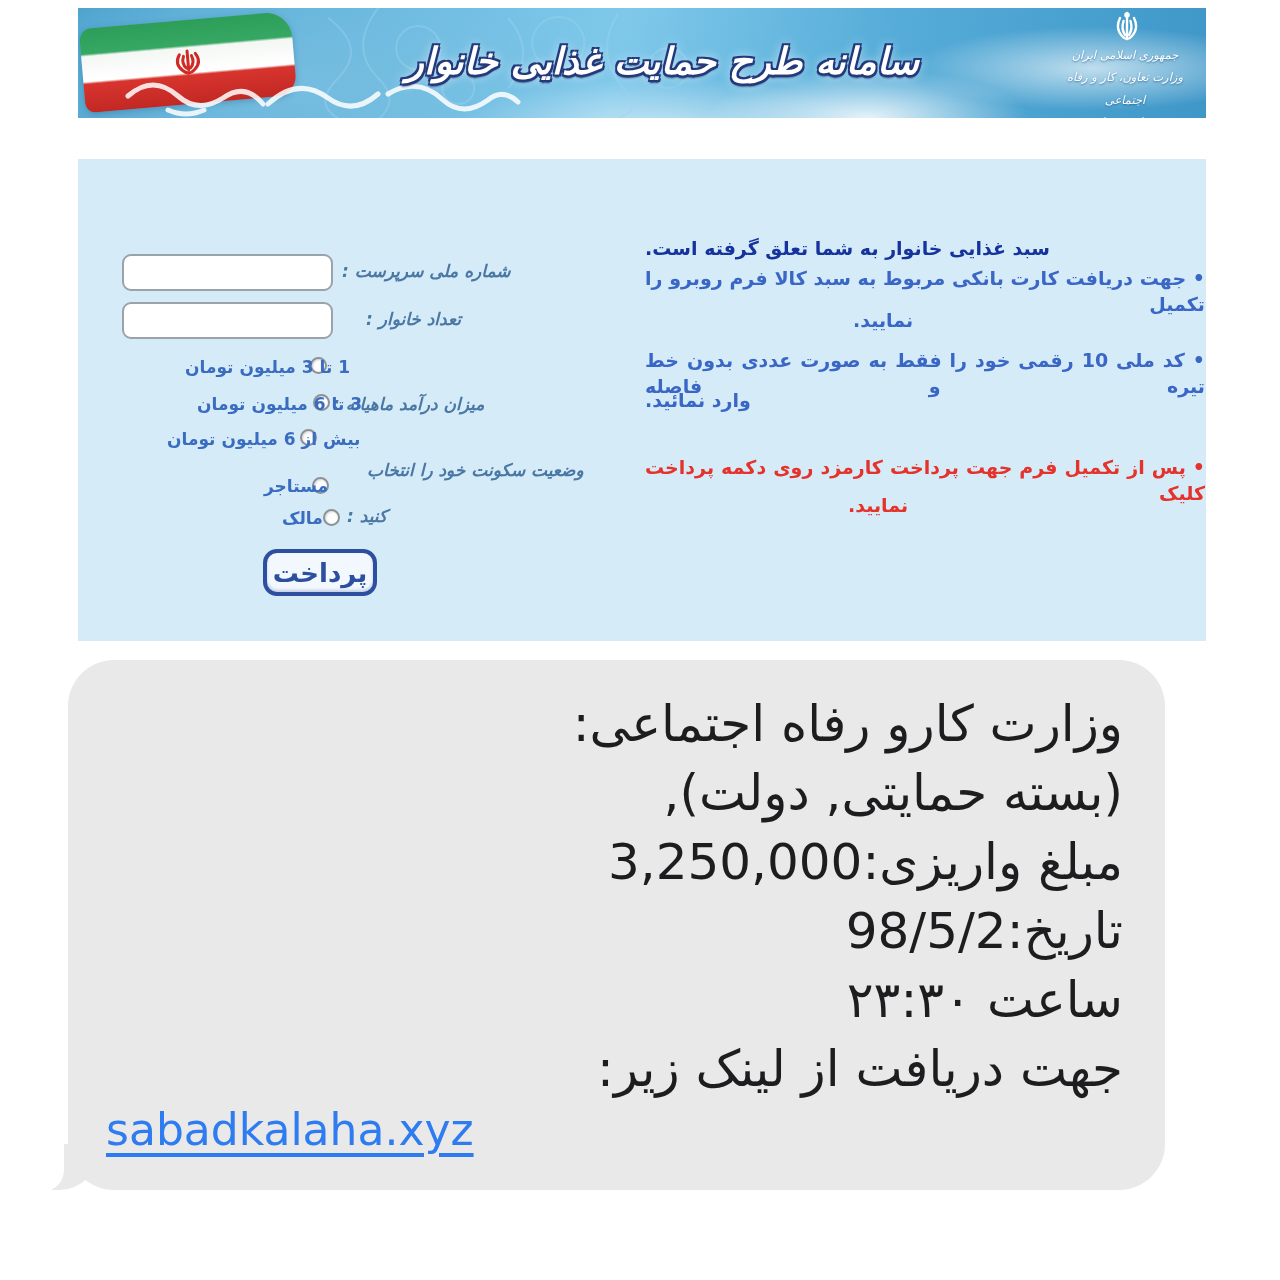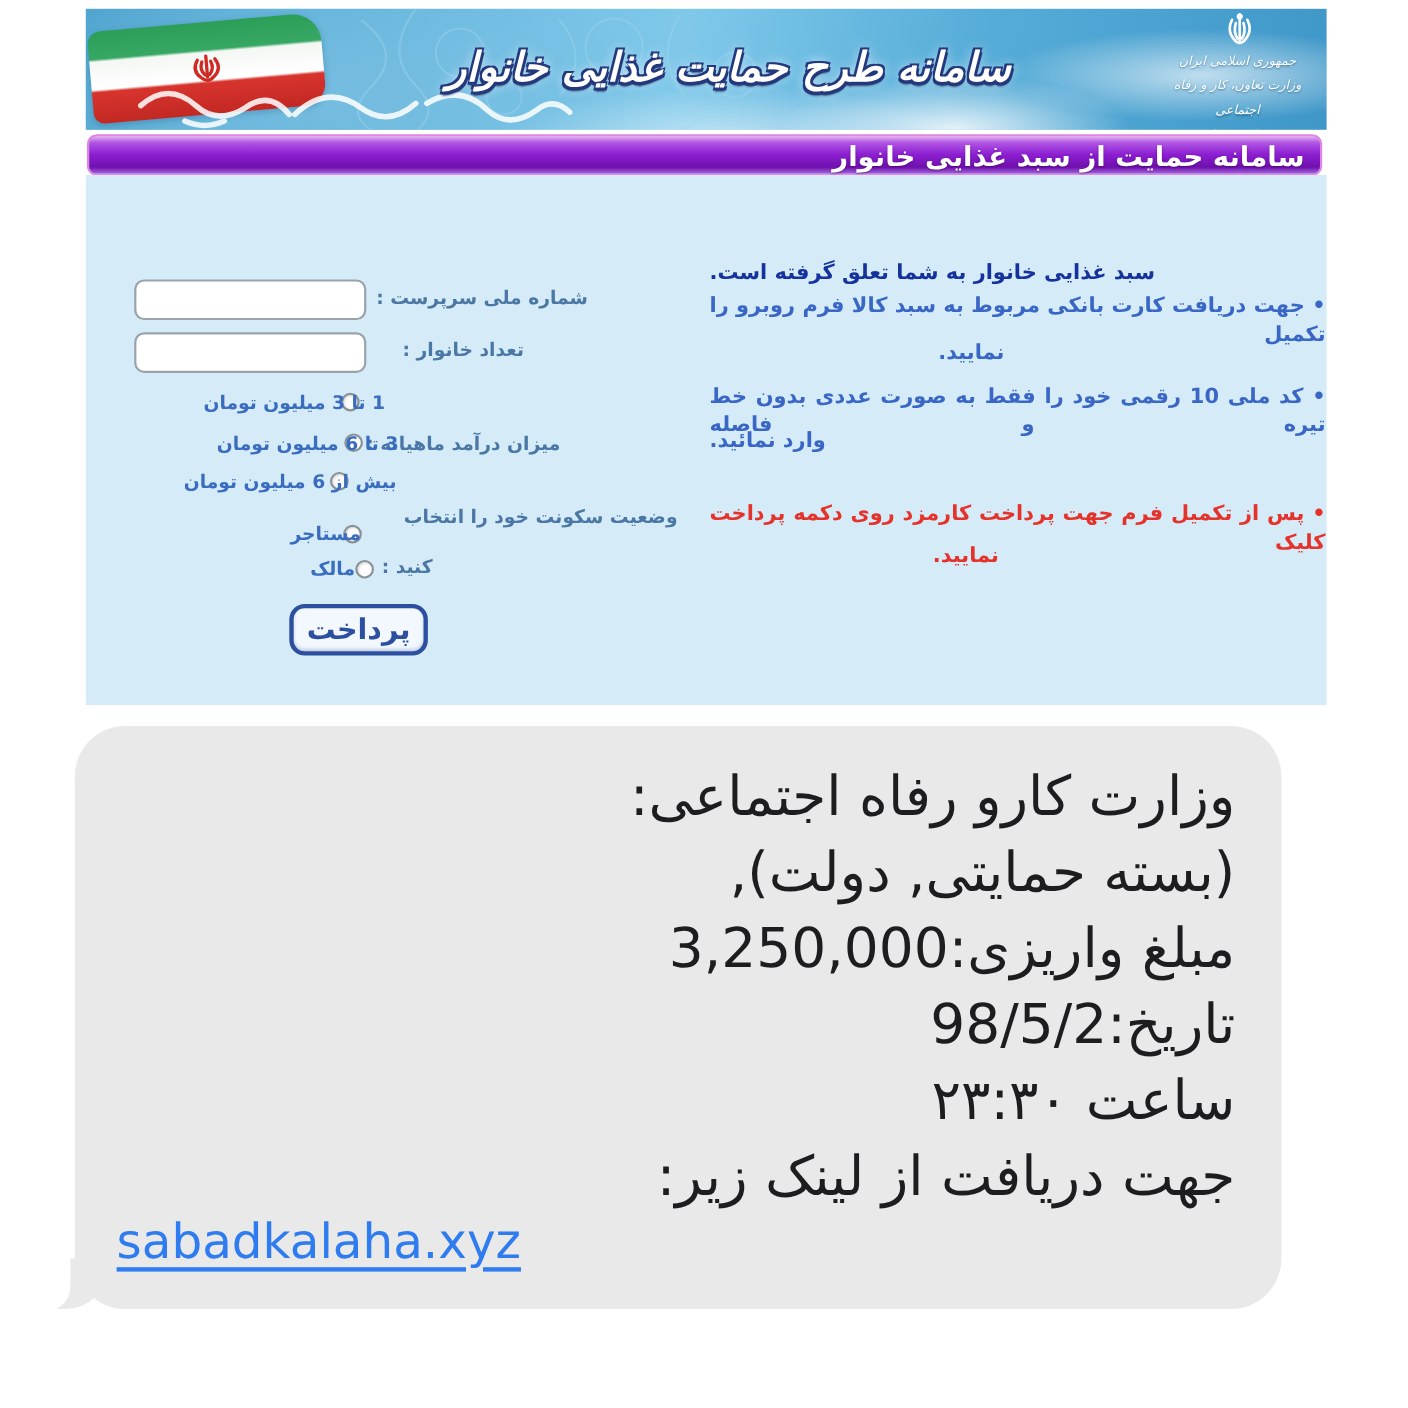--- a/index.html
+++ b/index.html
@@ -36,25 +36,25 @@
     background:linear-gradient(180deg, #e0b4f2 0%, #b257e4 16%, #8d1fd2 48%, #6f10ad 82%, #a468de 100%);
     direction:rtl; text-align:right; }
   .titlebar span { display:inline-block; padding:2px 14px 0 0; color:#ffffff; font-size:25px; font-weight:bold;
     line-height:34px; text-shadow:0 1px 2px rgba(60,0,90,.6); white-space:nowrap; }
 
   .content { position:absolute; left:0; top:151px; width:100%; height:482px; background:#d5ecf8; }
 
   
   .tbox { position:absolute; width:211px; height:37px; border:2px solid #9aa3ab; border-radius:9px;
     background:#ffffff; outline:none; font-size:17px; padding:0 8px; }
-  .flabel { position:absolute; direction:rtl; white-space:nowrap; font-size:17px; font-weight:bold; color:#4a77a4; }
+  .flabel { position:absolute; direction:rtl; white-space:nowrap; font-size:17px; font-weight:bold; color:#4a77a4;font-style:italic; }
   .opt { position:absolute; direction:rtl; white-space:nowrap; font-size:17px; font-weight:bold; color:#3a6cc0; }
   .radio { position:absolute; width:17px; height:17px; border:2px solid #8a9298; border-radius:50%;
     background:#fdfdfd; box-shadow:inset 1px 1px 2px rgba(0,0,0,.15); }
-  .paybtn { position:absolute; left:185px; top:390px; width:126px; height:47px; border-radius:14px;
+  .paybtn { position:absolute; left:185px; top:390px; width:114px; height:47px; border-radius:14px;
     border:4px solid #2d4fa0; background:#f2f8fd; color:#2d4fa0; font-size:26px; font-weight:bold;
     font-family:"DejaVu Sans", sans-serif; cursor:pointer; box-shadow:inset 0 -2px 3px rgba(45,79,160,.25); }
 
   
   .notice { position:absolute; left:567px; top:0; width:560px; height:482px; }
   .nline { position:absolute; left:0; width:100%; direction:rtl; font-size:19px; font-weight:bold; line-height:26px; }
   .nline.blue { color:#3a66c6; }
   .nline.red { color:#e5322b; }
   .nline.head { color:#16339d; }
   .stretch { text-align:justify; text-align-last:justify; }
@@ -121,23 +121,20 @@
         <path d="M16.5,10 q2.5,8 -1.5,14"></path>
       </g>
     </svg>
     <div class="gov">
       <div>جمهوری اسلامی ایران</div>
       <div>وزارت تعاون، کار و رفاه اجتماعی</div>
       <div>معاونت رفاه</div>
     </div>
   </div>
 
-  <div class="titlebar">
-    <span>سامانه حمایت از سبد غذایی خانوار</span>
-  </div>
 
   <div class="content">
 
     <input class="tbox" style="left: 44px; top: 95px;">
     <div class="flabel" style="left:264px; top:102px;">شماره ملی سرپرست :</div>
 
     <input class="tbox" style="left: 44px; top: 143px;">
     <div class="flabel" style="left:288px; top:150px;">تعداد خانوار :</div>
 
     <span class="radio" style="left:232px; top:198px;"></span>

